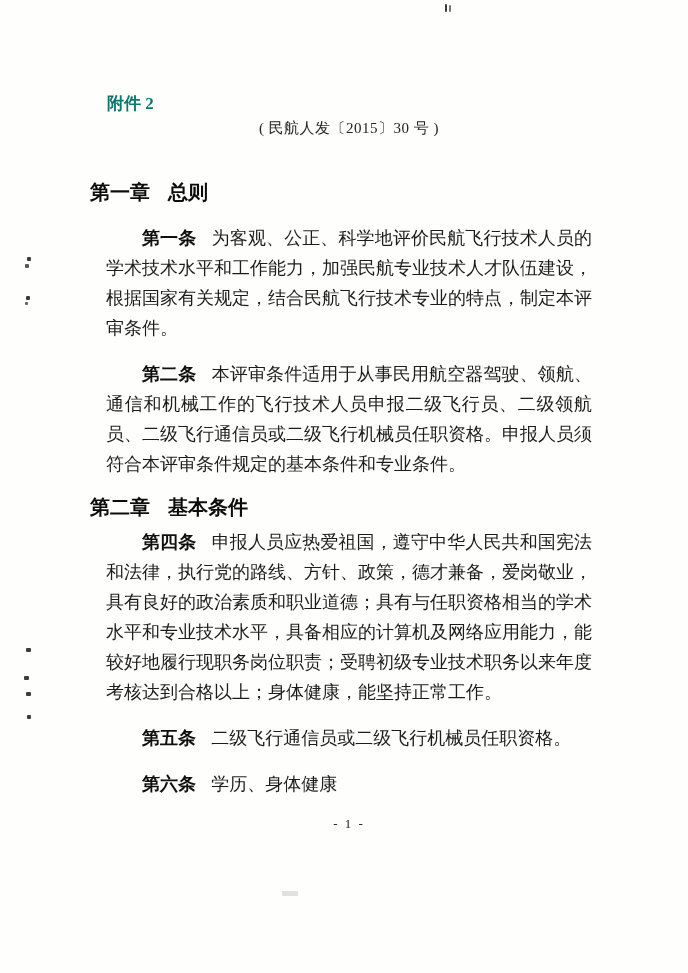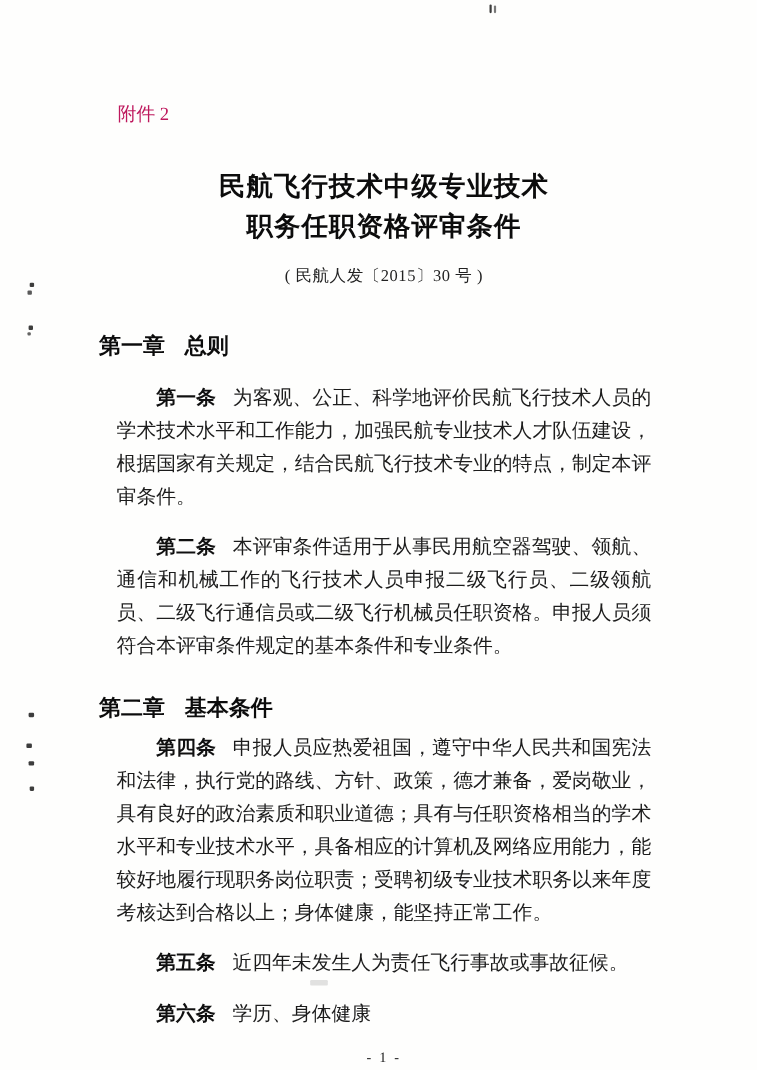--- a/index.html
+++ b/index.html
@@ -19,22 +19,22 @@
   .content {
     position: absolute;
     left: 90px;
     top: 0;
     width: 518px;
   }
   .attachment {
     margin: 92px 0 0 5px;
     font-size: 17px;
     line-height: 23px;
-    font-weight: 400;
-    color: #be185d;
+    font-weight: 700;
+    color: #0f766e;
     padding-left: 12px;
   }
   .title {
     margin-top: 36px;
     text-align: center;
     font-family: "Liberation Sans", "DejaVu Sans", sans-serif;
     font-weight: 700;
     font-size: 24px;
     line-height: 37px;
     letter-spacing: 1px;
@@ -50,21 +50,21 @@
   }
   .chapter {
     font-family: "Liberation Sans", "DejaVu Sans", sans-serif;
     font-weight: 700;
     font-size: 20px;
     line-height: 24px;
     color: #0c0c0c;
     margin: 0;
   }
   .chapter.ch1 { margin-top: 42px; }
-  .chapter.ch2 { margin-top: 30px; }
+  .chapter.ch2 { margin-top: 16px; }
   .chapter .chapter-title { margin-left: 0.9em; }
   .article {
     margin: 16px;
     text-indent: 2em;
     text-align: justify;
     font-size: 18px;
     line-height: 30px;
     color: #1c1c1c;
   }
   .sec1-first { margin-top: 19px; }
@@ -103,24 +103,20 @@
   <div class="speck" style="left:26px;top:648px;width:5px;height:4px;"></div>
   <div class="speck" style="left:24px;top:676px;width:5px;height:4px;"></div>
   <div class="speck" style="left:26px;top:692px;width:5px;height:4px;"></div>
   <div class="speck" style="left:27px;top:715px;width:4px;height:4px;"></div>
   <div class="speck" style="left:282px;top:891px;width:16px;height:5px;background:#c9c9c9;opacity:.55;"></div>
 
   <div class="content">
 
     <div class="attachment">附件 2</div>
 
-    <h1 class="title">
-      <div>民航飞行技术中级专业技术</div>
-      <div>职务任职资格评审条件</div>
-    </h1>
 
     <div class="docnum">( 民航人发〔2015〕30 号 )</div>
 
     <section>
       <h2 class="chapter ch1">
         <span>第一章</span><span class="chapter-title">总则</span>
       </h2>
 
       <p class="article sec1-first">
         <span class="alabel">第一条</span><span>为客观、公正、科学地评价民航飞行技术人员的学术技术水平和工作能力，加强民航专业技术人才队伍建设，根据国家有关规定，结合民航飞行技术专业的特点，制定本评审条件。</span>
@@ -132,21 +128,21 @@
 
     <section>
       <h2 class="chapter ch2">
         <span>第二章</span><span class="chapter-title">基本条件</span>
       </h2>
 
       <p class="article sec2-first">
         <span class="alabel">第四条</span><span>申报人员应热爱祖国，遵守中华人民共和国宪法和法律，执行党的路线、方针、政策，德才兼备，爱岗敬业，具有良好的政治素质和职业道德；具有与任职资格相当的学术水平和专业技术水平，具备相应的计算机及网络应用能力，能较好地履行现职务岗位职责；受聘初级专业技术职务以来年度考核达到合格以上；身体健康，能坚持正常工作。</span>
       </p>
       <p class="article">
-        <span class="alabel">第五条</span><span>近四年未发生人为责任飞行事故或事故征候。</span>
+        <span class="alabel">第五条</span><span>二级飞行通信员或二级飞行机械员任职资格。</span>
       </p>
       <p class="article">
         <span class="alabel">第六条</span><span>学历、身体健康</span>
       </p>
     </section>
 
     <div class="pagenum">- 1 -</div>
 
   </div>
 </div>

